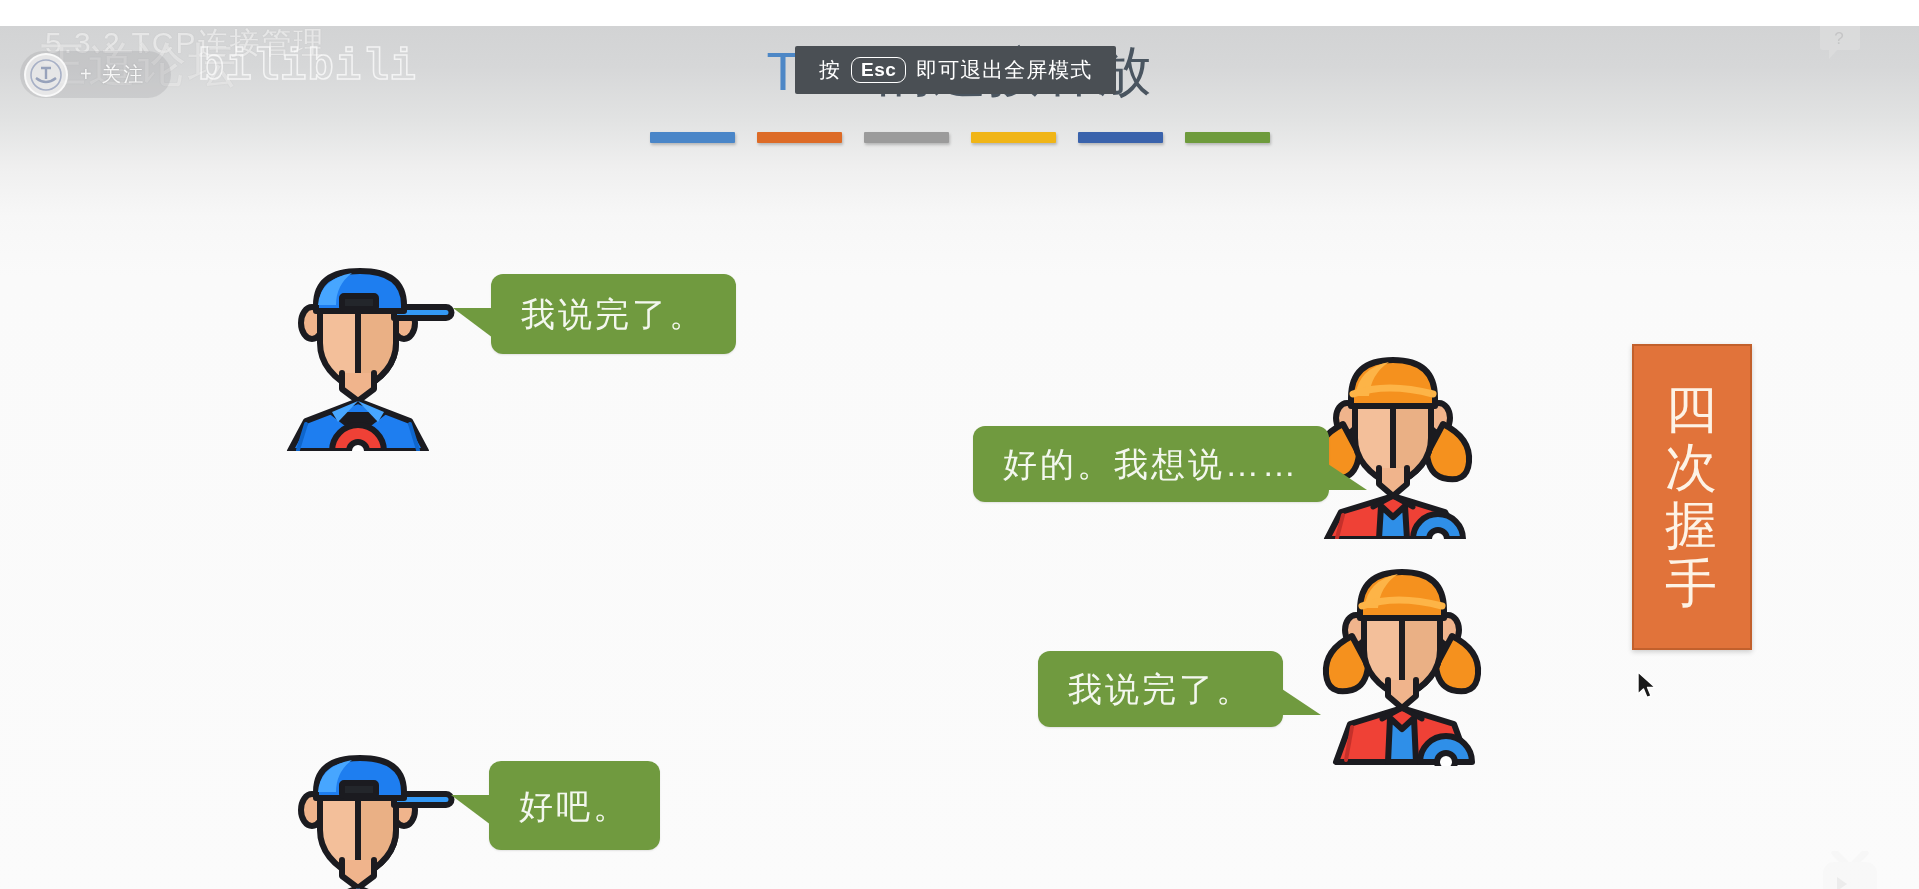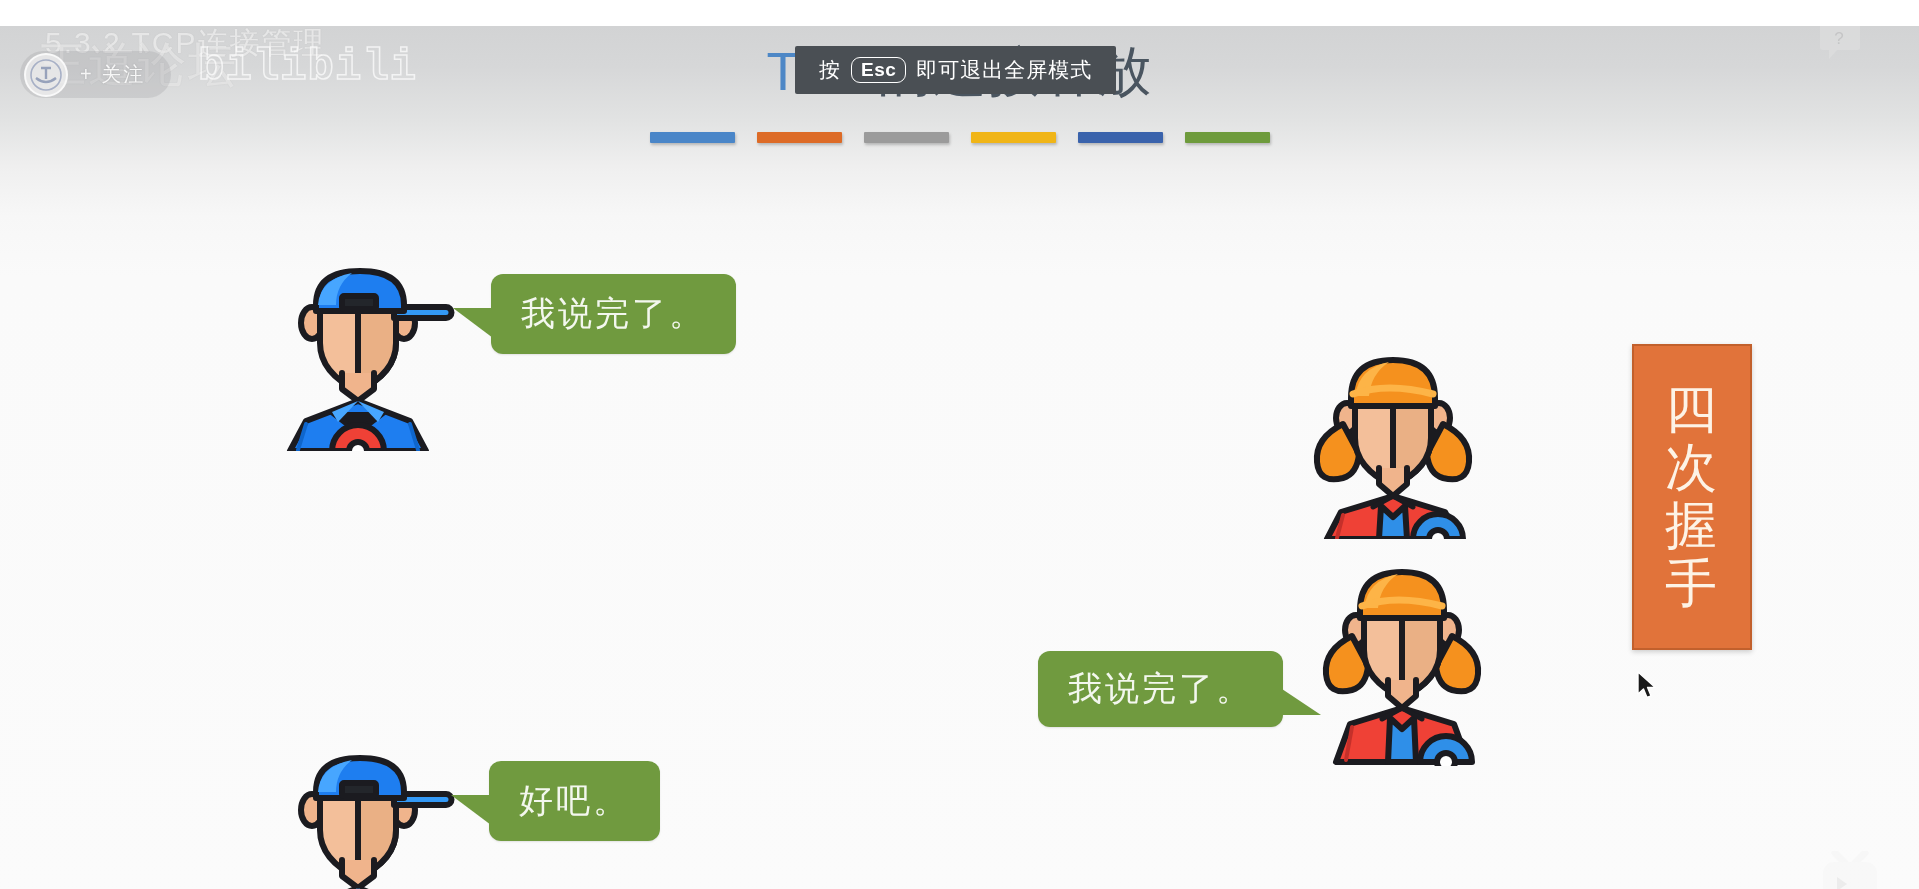--- a/index.html
+++ b/index.html
@@ -82,21 +82,21 @@
     position: absolute;
     background: #709a3f;
     color: #f3f7ee;
     border-radius: 12px;
     font-size: 34px;
     line-height: 1;
     letter-spacing: 3px;
     display: flex;
     align-items: center;
     white-space: nowrap;
-    font-family: Liberation Serif, serif;
+    font-family: Liberation Sans, sans-serif;
     box-shadow: 0 1px 2px rgba(0,0,0,0.10);
   }
   .bubble .txt { display: block; padding: 0 30px; }
 
   
   .bubble.tail-left::before {
     content: "";
     position: absolute;
     left: -38px;
     top: 34px;
@@ -331,20 +331,23 @@
         <path d="M90 142 L70 153" stroke="#1b1b20" stroke-width="5" fill="none"></path>
         <path d="M90 142 L110 153" stroke="#1b1b20" stroke-width="5" fill="none"></path>
         <path d="M40 161 L34 184" stroke="#c5302a" stroke-width="4" fill="none"></path>
 
         <path d="M110 185 a25 25 0 0 1 50 0 z" fill="#2f8fe8"></path>
         <circle cx="135" cy="185" r="9" fill="#ffffff"></circle>
       </g>
     </svg>
   </div>
 
+  <div class="bubble tail-right" style="left:973px; top:400px; height:76px;">
+    <span class="txt">好的。我想说……</span>
+  </div>
 
   <div class="avatar" style="left:1312px; top:540px;">
     <svg width="190" height="200" viewBox="0 0 190 200" xmlns="http://www.w3.org/2000/svg">
       <g stroke="#1b1b20" stroke-width="6" stroke-linejoin="round" stroke-linecap="round">
         <ellipse cx="44" cy="64" rx="11" ry="15" fill="#f0b48c"></ellipse>
         <ellipse cx="136" cy="64" rx="11" ry="15" fill="#f0b48c"></ellipse>
         <path d="M40 70 q-28 14 -26 38 q2 22 26 16 q14 -4 16 -24 z" fill="#f5911e"></path>
         <path d="M140 70 q28 14 26 38 q-2 22 -26 16 q-14 -4 -16 -24 z" fill="#f5911e"></path>
         <path d="M52 34 h76 v50 q0 30 -38 48 q-38 -18 -38 -48 z" fill="#f3bf9a"></path>
         <path d="M90 34 h38 v50 q0 30 -38 48 z" fill="#eab085"></path>
@@ -383,21 +386,21 @@
         <path d="M70 151 L96 171 L122 151" fill="#1b1b20"></path>
         <path d="M96 140 L70 151 L76 161" fill="#47a6ff" stroke="none"></path>
         <path d="M96 140 L122 151 L116 161" fill="#47a6ff" stroke="none"></path>
         <path d="M44 163 L40 172" stroke="#0f66cc" stroke-width="4" fill="none"></path>
         <path d="M148 163 L152 172" stroke="#0f66cc" stroke-width="4" fill="none"></path>
         <path d="M72 172 a24 24 0 0 1 48 0 z" fill="#ef4136"></path>
       </g>
     </svg>
   </div>
 
-  <div class="bubble tail-left" style="left:489px; top:735px; height:80px;">
+  <div class="bubble tail-left" style="left:489px; top:735px; height:89px;">
     <span class="txt">好吧。</span>
   </div>
 
   <div class="banner" style="left:1632px; top:318px; width:116px; height:302px;">
     <span class="ch">四</span>
     <span class="ch">次</span>
     <span class="ch">握</span>
     <span class="ch">手</span>
   </div>
 

